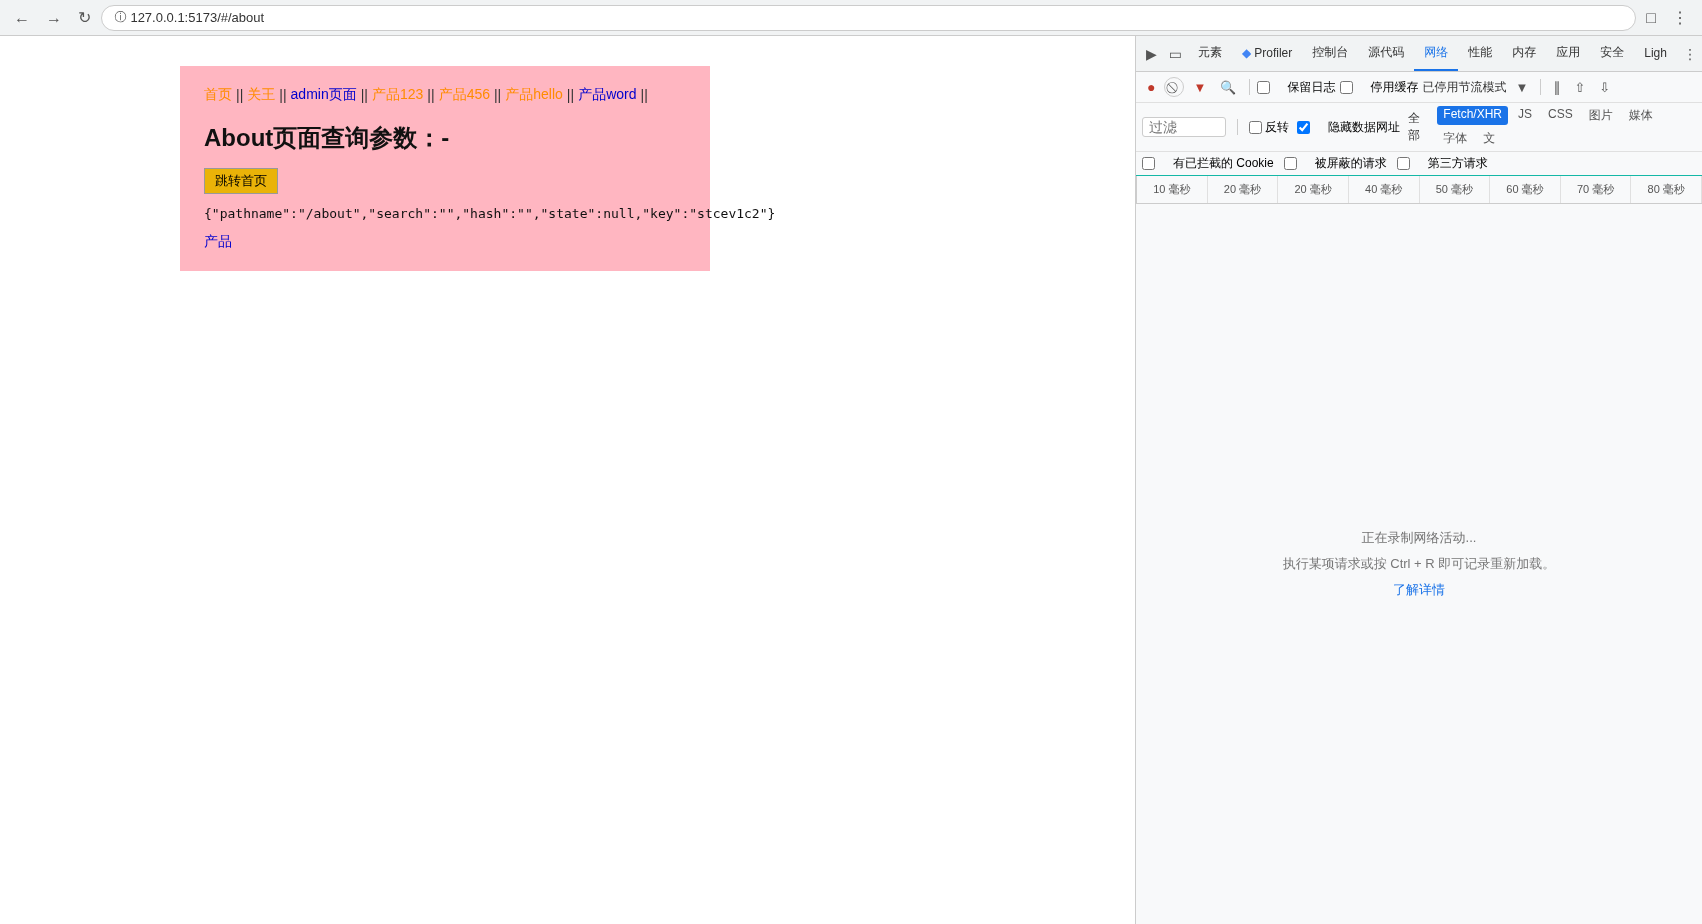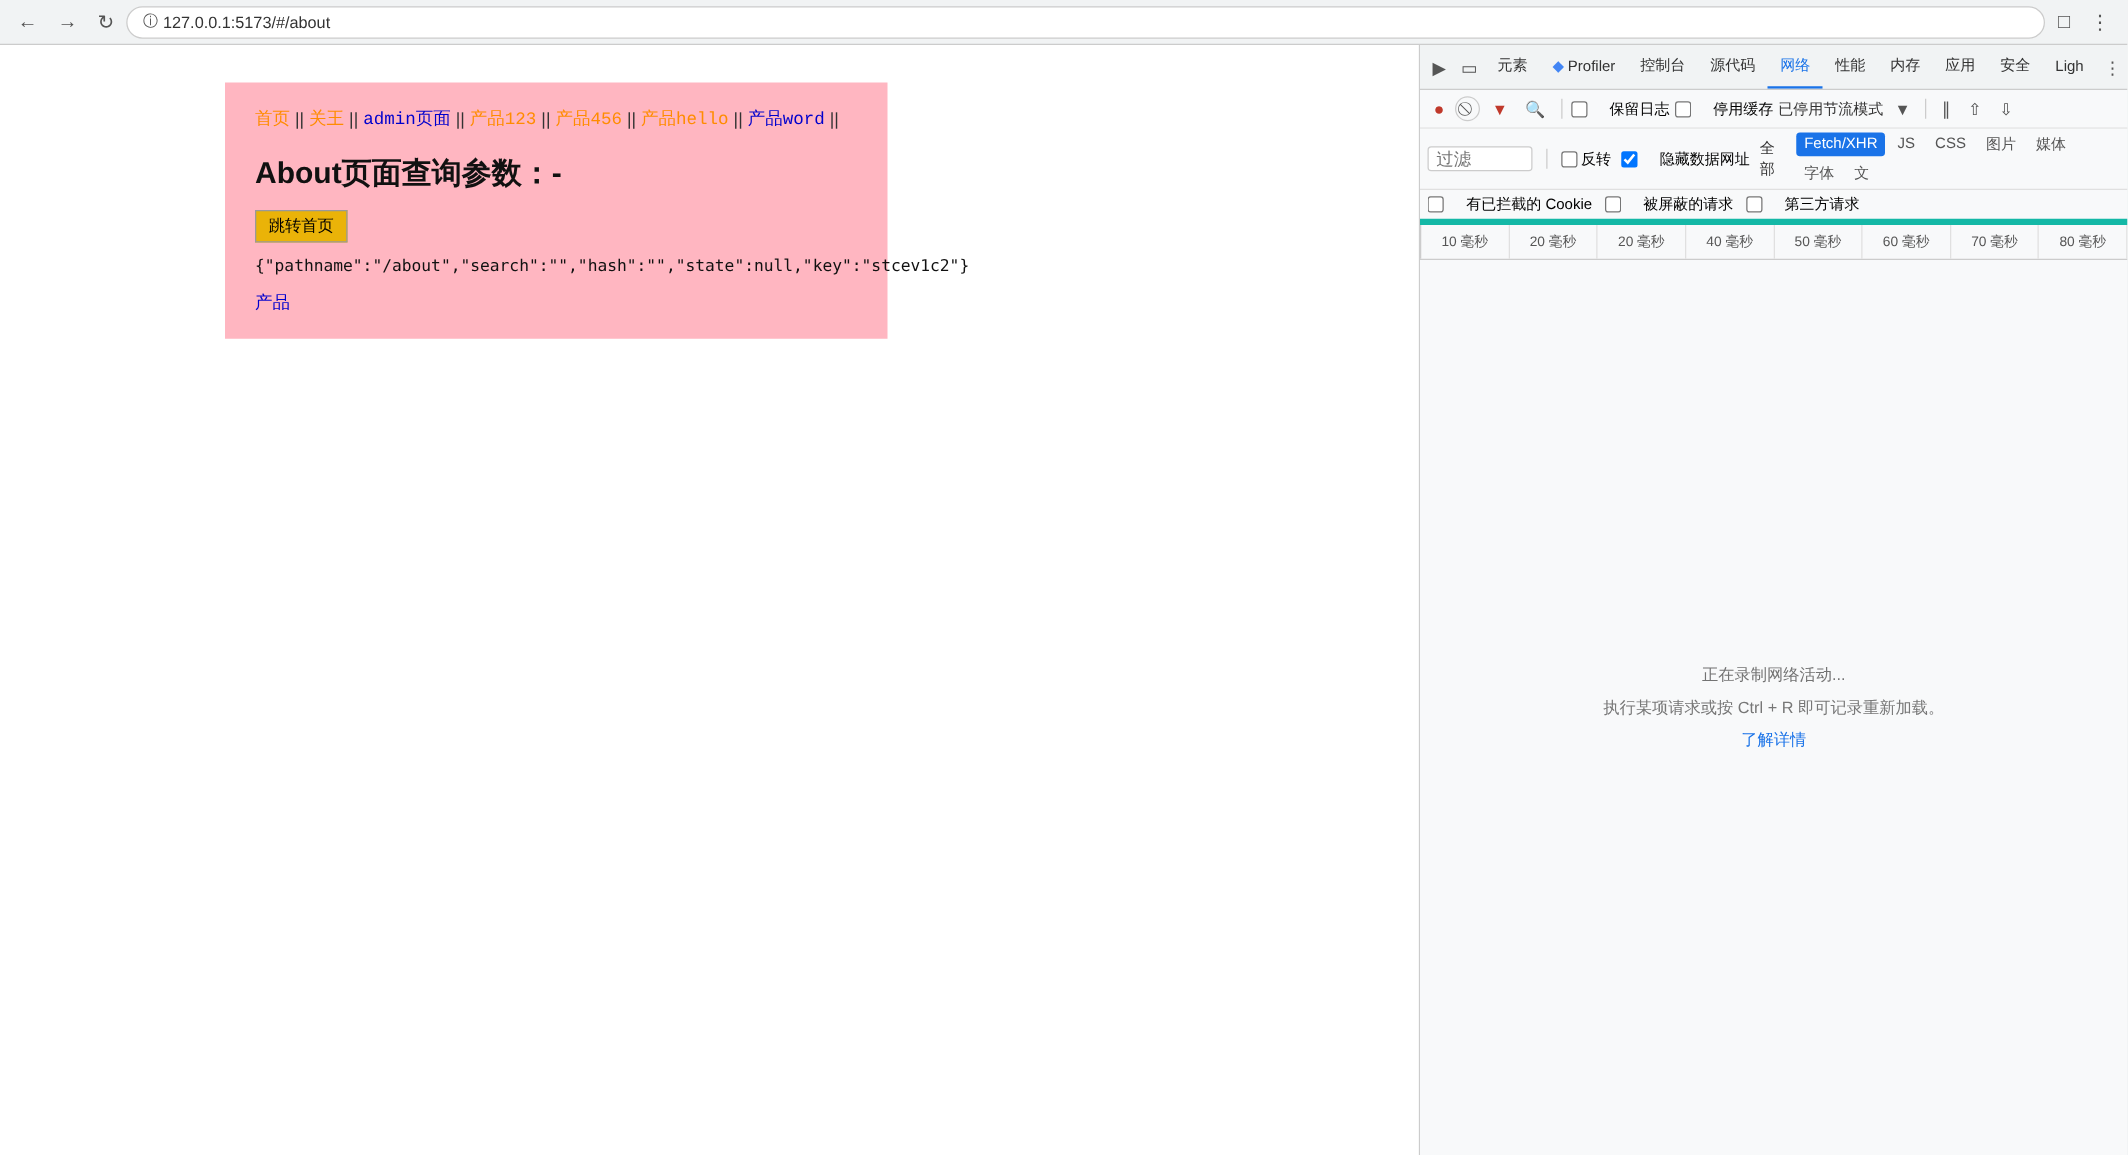--- a/index.html
+++ b/index.html
@@ -14,21 +14,21 @@
     .address-lock { color: #555; margin-right: 4px; font-size: 12px; }
 
     .browser-body { display: flex; flex: 1; }
 
     
     .page-area { flex: 1; background: white; overflow: auto; padding: 0; position: relative; }
     .page-content { padding: 20px 0 20px 180px; }
 
     .pink-box { background: #ffb6c1; padding: 20px 24px 20px 24px; width: 530px; margin-top: 10px; }
     .nav-links { display: flex; flex-wrap: wrap; align-items: center; gap: 4px; margin-bottom: 18px; font-size: 14px; }
-    .nav-link { color: #ff8c00; text-decoration: none; font-family: Liberation Mono, monospace; }
+    .nav-link { color: #ff8c00; text-decoration: none; }
     .nav-link.blue { color: #0000cd; }
     .nav-link.orange { color: #ff8c00; }
     .nav-sep { color: #333; }
 
     .about-title { font-size: 24px; font-weight: bold; color: #111; margin-bottom: 14px; margin-top: 16px; }
     .goto-btn { border: 1px solid #999; background: #eab308; padding: 3px 10px; font-size: 13px; cursor: pointer; margin-bottom: 12px; }
     .json-text { font-size: 13px; color: #111; margin-bottom: 12px; font-family: monospace; }
     .product-link { color: #0000cd; text-decoration: none; font-size: 14px; }
 
     
@@ -48,21 +48,21 @@
     .dt-sep { width: 1px; height: 16px; background: #ccc; margin: 0 3px; }
 
     .devtools-filter-bar { background: #f8f9fa; border-bottom: 1px solid #e0e0e0; display: flex; align-items: center; padding: 3px 6px; gap: 8px; font-size: 12px; }
     .filter-input { height: 20px; border: 1px solid #ccc; padding: 1px 6px; font-size: 14px; border-radius: 3px; width: 84px; }
     .filter-reverse { display: flex; align-items: center; gap: 3px; }
 
     .filter-types { display: flex; gap: 4px; flex-wrap: wrap; }
     .filter-type { padding: 1px 6px; font-size: 12px; color: #555; cursor: pointer; border-radius: 3px; }
     .filter-type.active { background: #1a73e8; color: white; }
 
-    .devtools-options { background: #f8f9fa; border-bottom: 5px solid #14b8a6; display: flex; align-items: center; padding: 3px 6px; gap: 10px; font-size: 12px; }
+    .devtools-options { background: #f8f9fa; border-bottom: 1px solid #14b8a6; display: flex; align-items: center; padding: 3px 6px; gap: 10px; font-size: 12px; }
 
     
     .network-header { display: flex; border-bottom: 1px solid #ccc; background: #f8f9fa; font-size: 11px; color: #333; height: 28px; flex-direction: column; }
     .nh-left { width: 200px; flex-shrink: 0; }
     .nh-timeline { flex: 1; display: flex; align-items: center; border-left: 1px solid #ccc; }
     .nh-tick { flex: 1; display: flex; align-items: center; justify-content: center; border-right: 1px solid #e0e0e0; height: 100%; font-size: 11px; color: #555; }
 
     .network-content { flex: 1; display: flex; flex-direction: column; align-items: center; justify-content: center; padding: 20px; }
     .recording-text { color: #737373; font-size: 13px; text-align: center; margin-bottom: 8px; }
     .recording-hint { color: #777; font-size: 13px; text-align: center; margin-bottom: 8px; }

